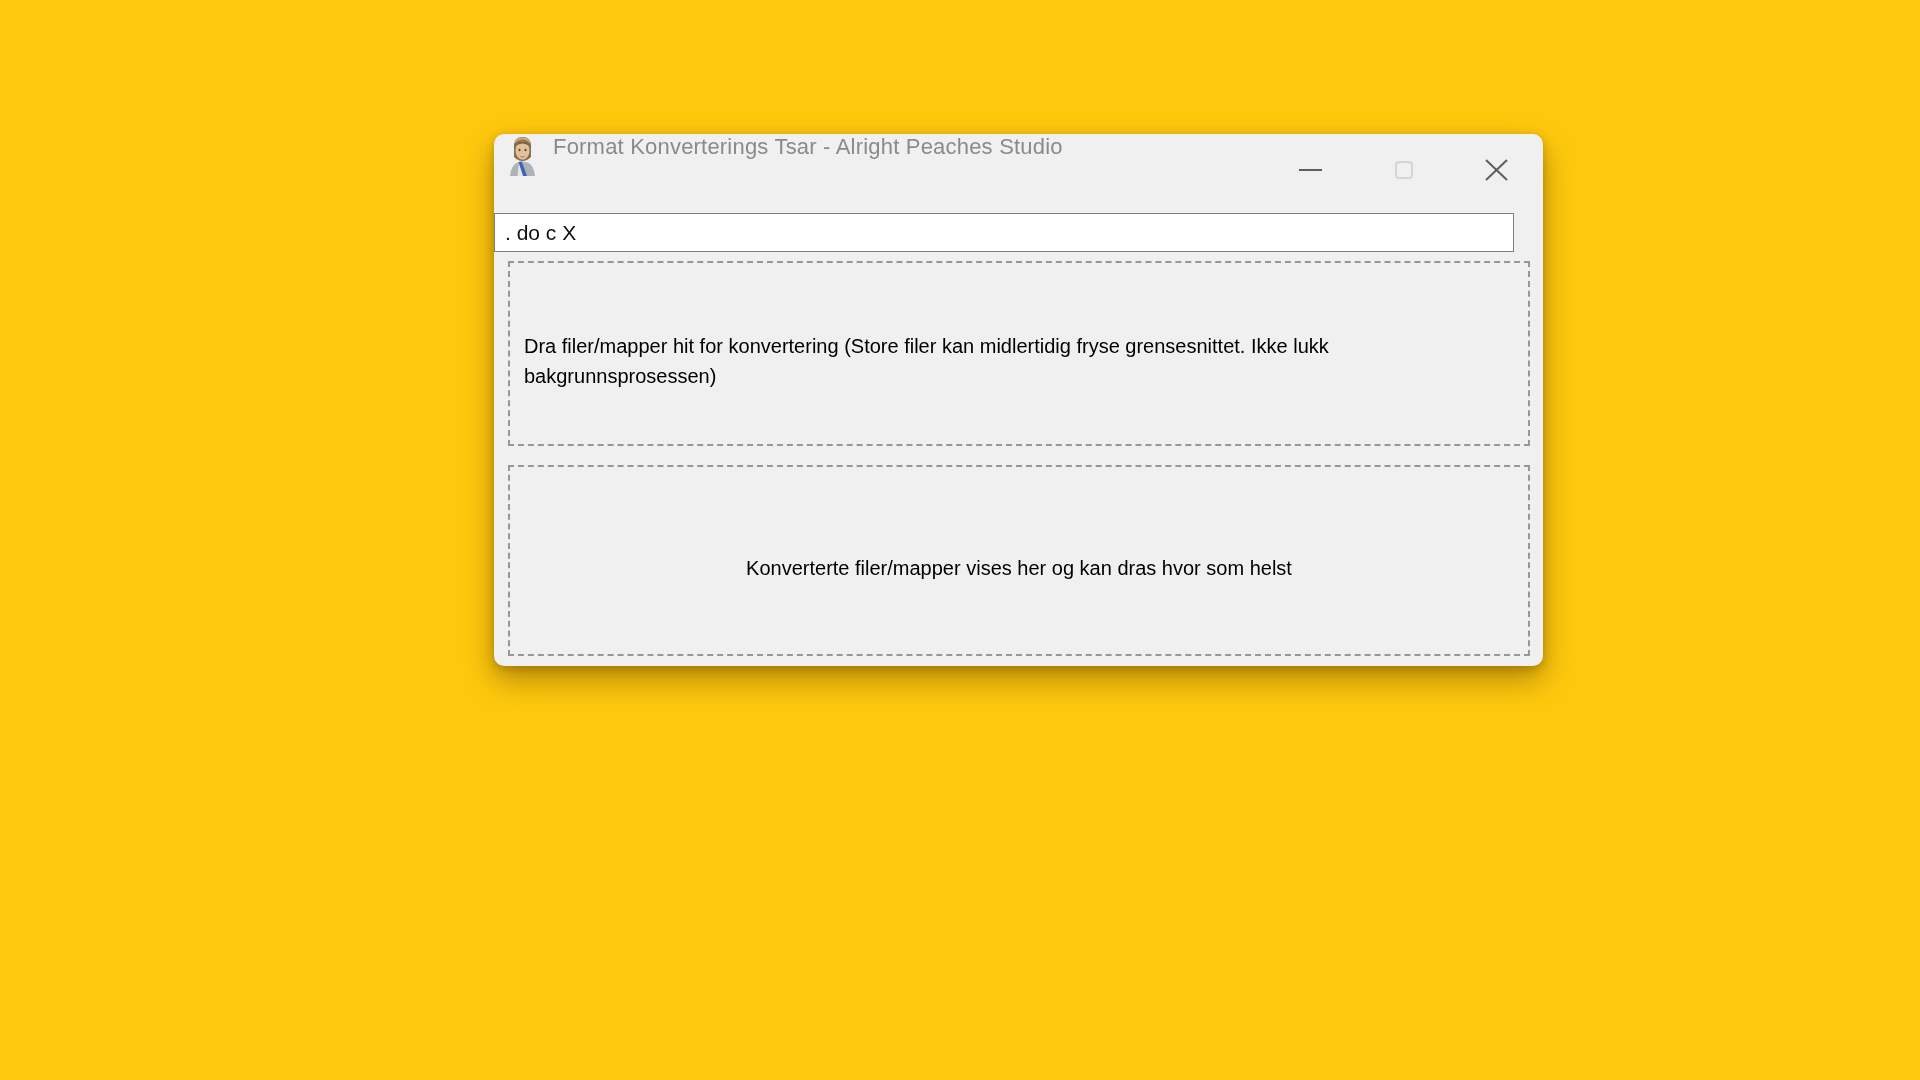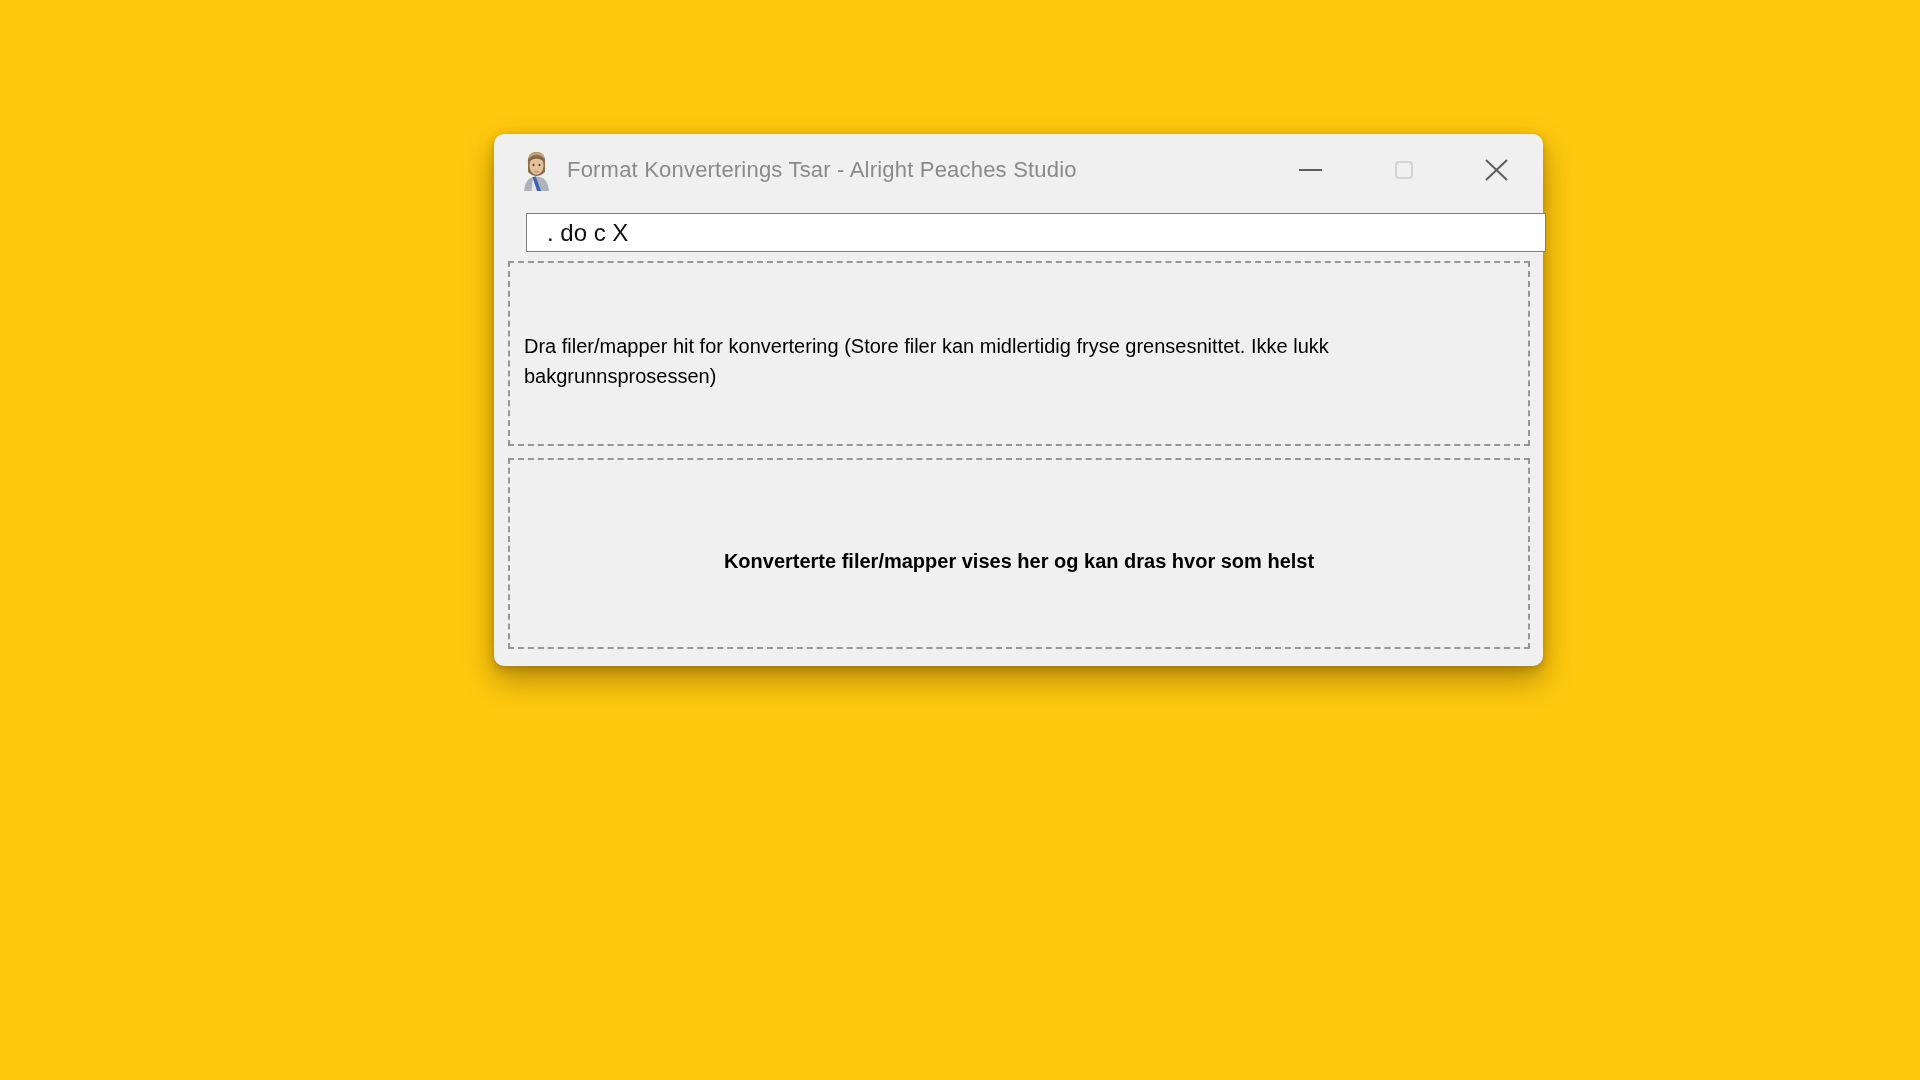--- a/index.html
+++ b/index.html
@@ -24,22 +24,21 @@
     border-radius: 10px;
     box-shadow: 0 14px 30px rgba(96, 62, 0, 0.45), 0 3px 10px rgba(96, 62, 0, 0.30);
   }
   
   .titlebar {
     position: absolute;
     left: 0; top: 0;
     width: 100%;
     height: 72px;
     display: flex;
-    align-items: center;
-    padding-left: 27px;
+    padding-left: 13px;
     border-radius: 10px 10px 0 0;
   }
   .app-icon {
     width: 31px;
     height: 42px;
     flex: 0 0 auto;
     display: inline-block;
   }
   .window-title {
     margin-left: 15px;
@@ -72,45 +71,45 @@
     width: 18px;
     height: 18px;
     border: 2px solid #d4d4d4;
     border-radius: 4px;
     background: transparent;
   }
   .close-glyph { display: block; }
   
   .format-input {
     position: absolute;
-    left: 32px;
+    left: 0;
     top: 79px;
     width: 1020px;
     height: 39px;
     background: #ffffff;
     border: 1px solid #7d7d7d;
     font-family: "Liberation Sans", "DejaVu Sans", sans-serif;
-    font-size: 24px;
+    font-size: 21px;
     color: #101010;
-    padding: 0 20px;
+    padding: 0 10px;
     outline: none;
   }
   
   .dropzone {
     position: absolute;
     left: 14px;
     width: 1022px;
     border: 2px dashed #979797;
     background: #F0F0F0;
     display: flex;
     align-items: center;
     justify-content: center;
   }
   .zone-top    { top: 127px; height: 185px; }
-  .zone-bottom { top: 324px; height: 191px; font-weight: bold; }
+  .zone-bottom { top: 331px; height: 191px; }
   .zone-label {
     max-width: 990px;
     text-align: left;
     font-size: 20px;
     line-height: 1.5;
     color: #000000;
     padding-top: 14px; 
   }
 </style>
 </head>

